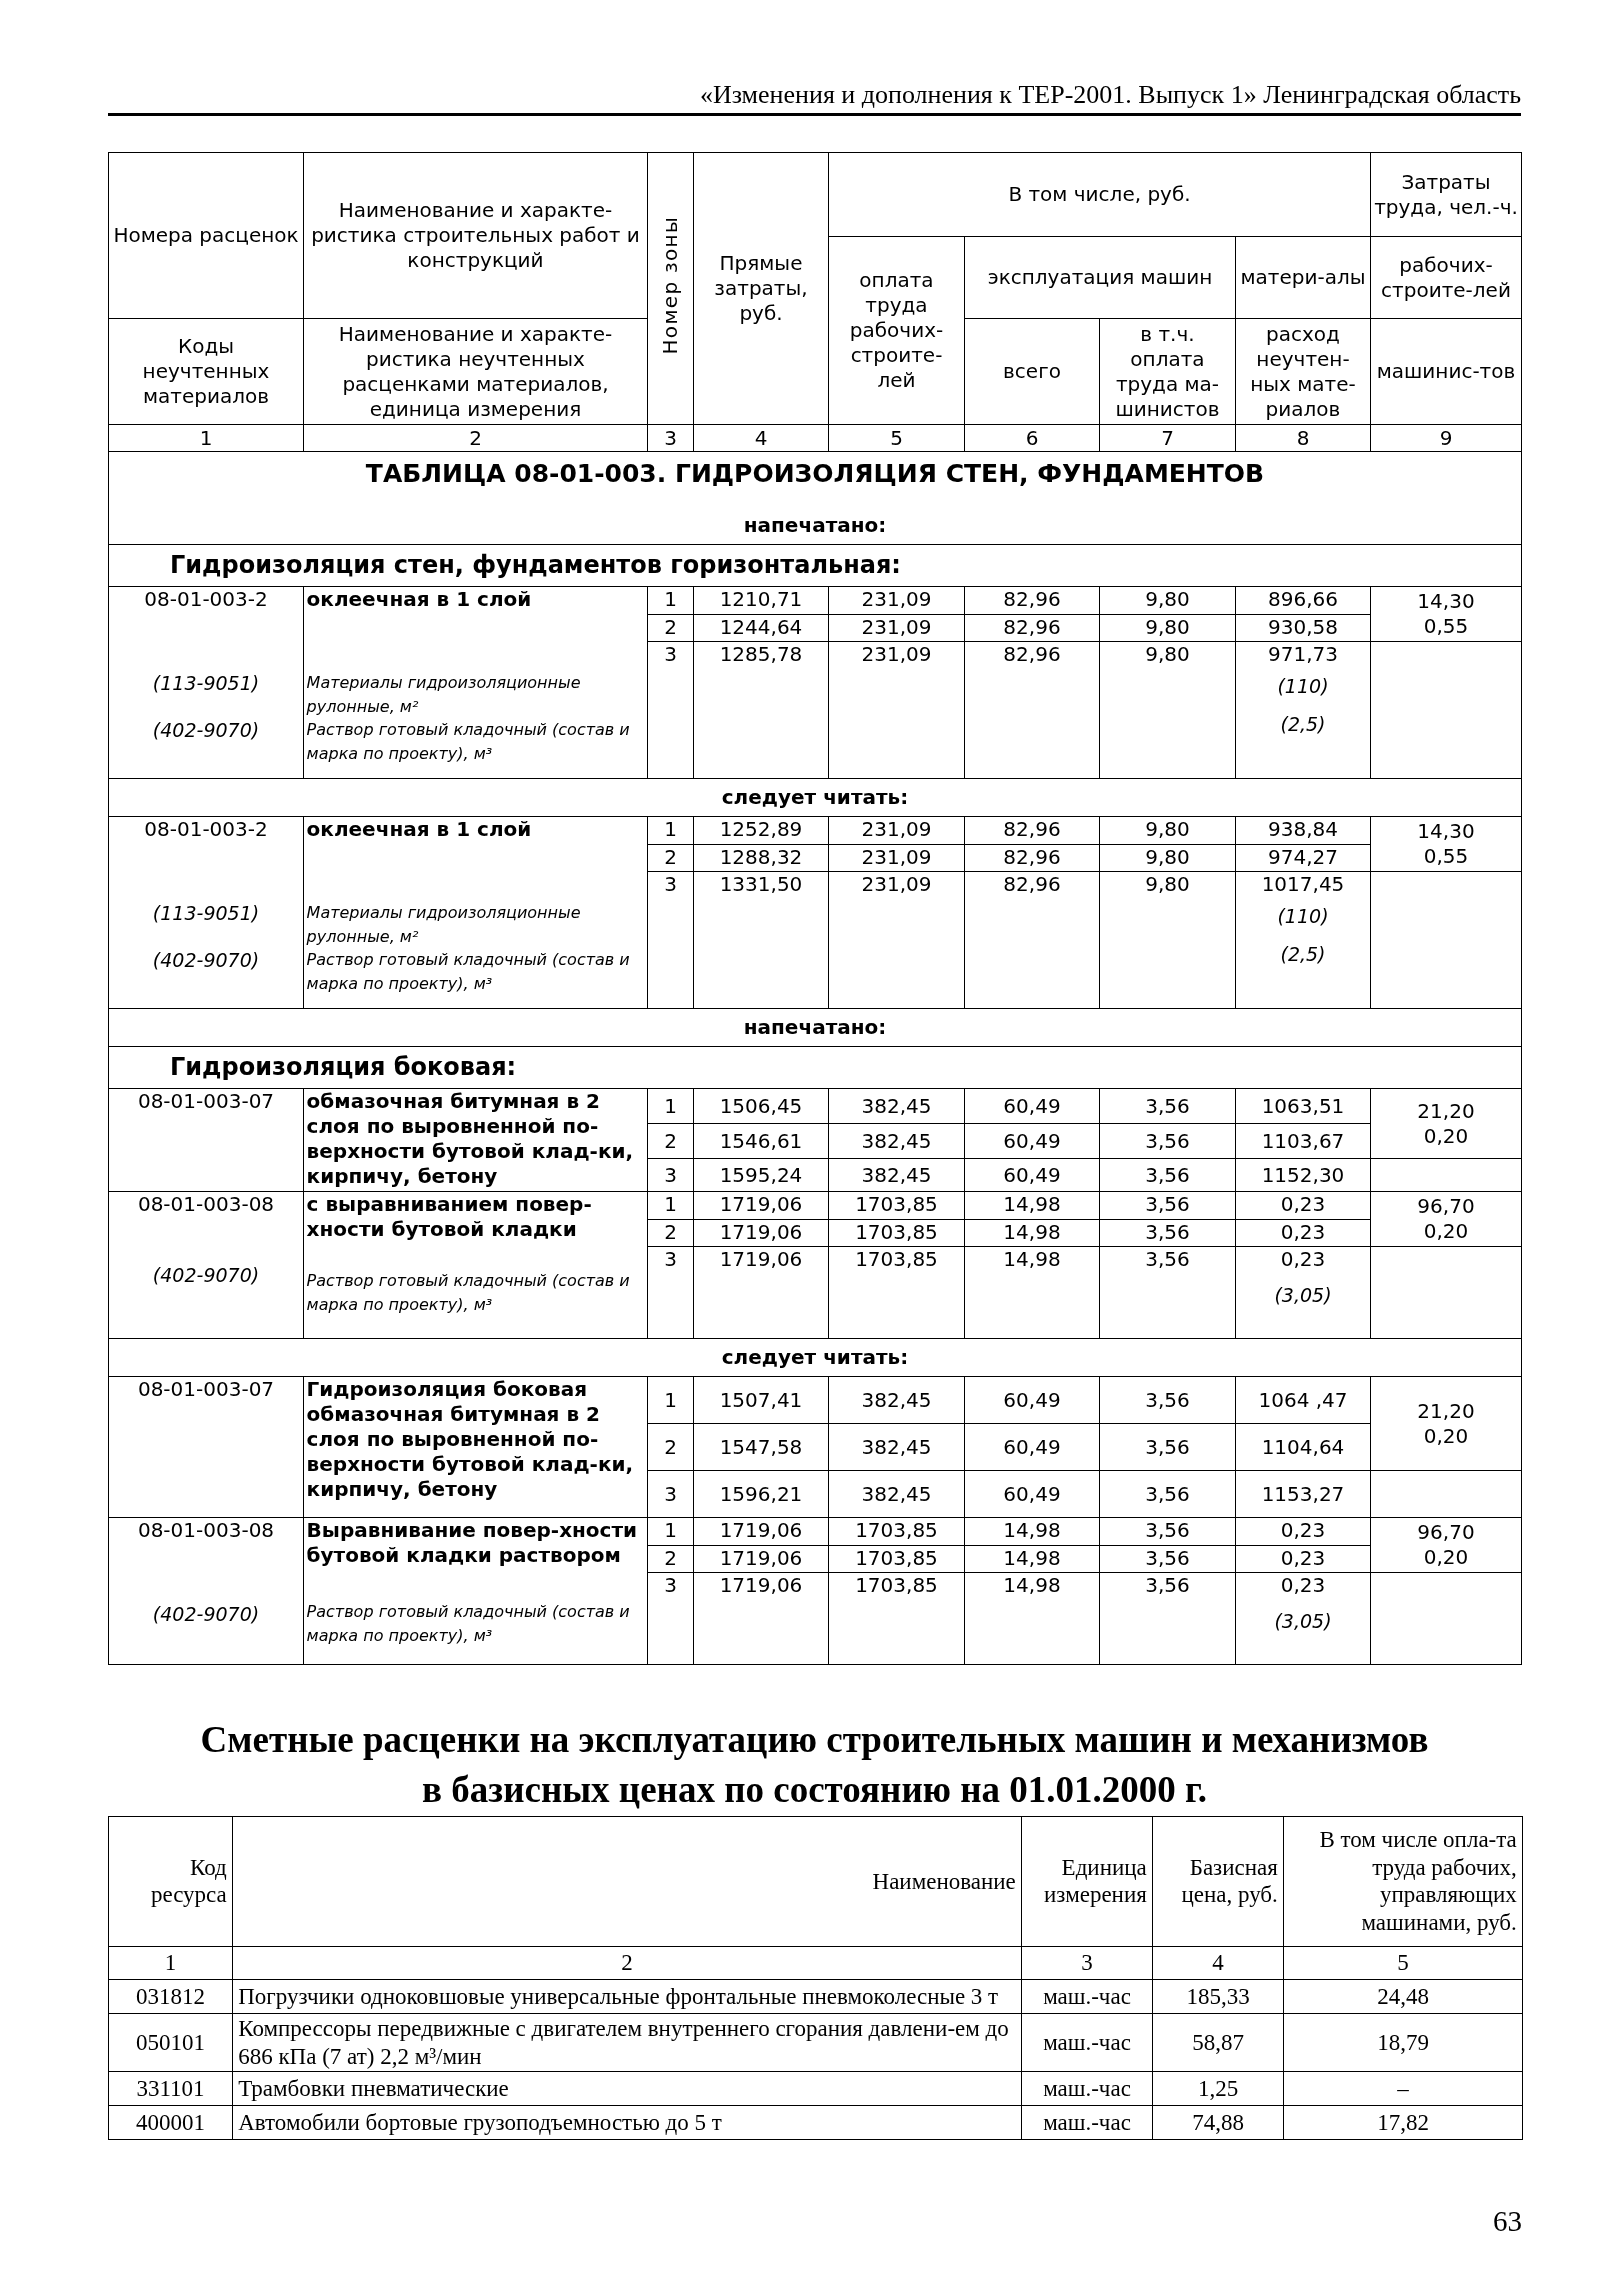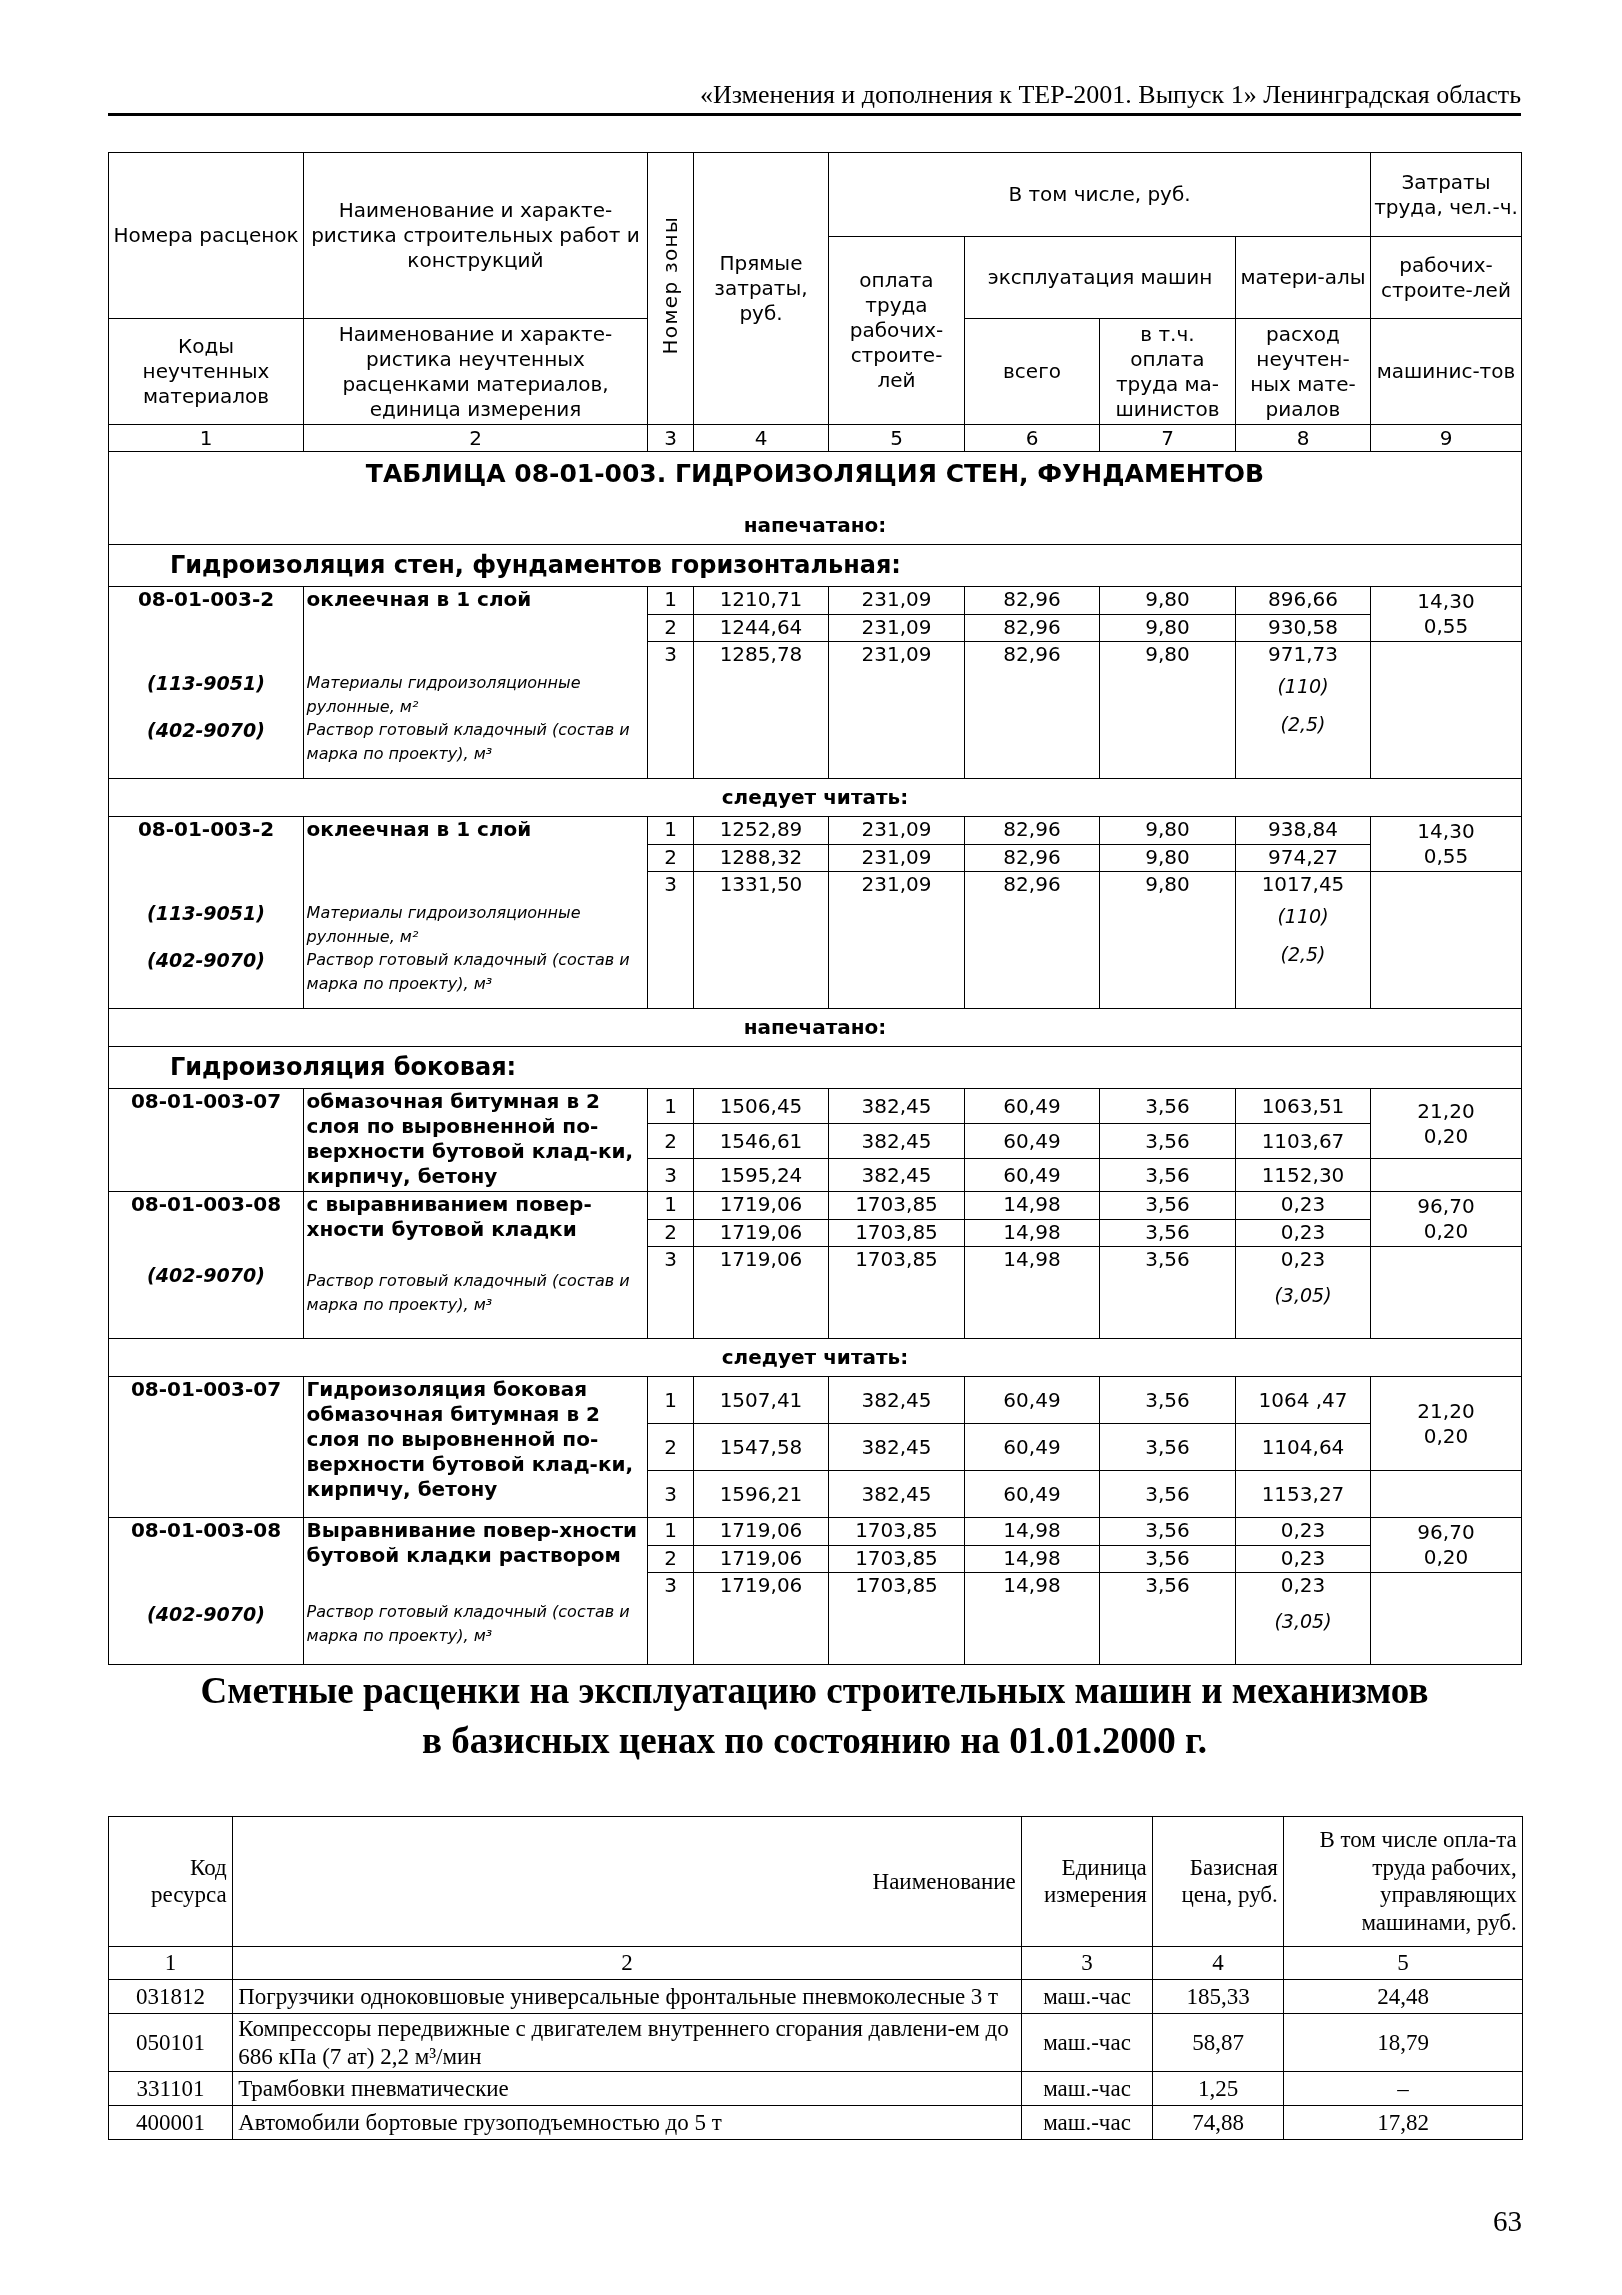--- a/index.html
+++ b/index.html
@@ -16,29 +16,29 @@
     font-family: "DejaVu Sans", sans-serif; font-size: 20px; line-height: 25px;
   }
   .main-table td, .main-table th { border: 1.3px solid #000; padding: 0 2.6px; vertical-align: top; }
   .main-table th { font-weight: normal; text-align: center; vertical-align: middle; }
   .vert { writing-mode: vertical-rl; transform: rotate(180deg); white-space: nowrap; display: inline-block; letter-spacing: 1.3px; }
   .num-row td { text-align: center; vertical-align: middle; height: 26px; }
   .title-row td { border-bottom: none; text-align: center; font-weight: bold; font-size: 25px; padding-top: 9.2px; height: 46px; vertical-align: top; }
   .label-row td { text-align: center; font-weight: bold; font-size: 20px; height: 37px; vertical-align: middle; }
   .title-row + .label-row td { border-top: none; }
   .section-row td { font-weight: bold; font-size: 24px; height: 41px; vertical-align: middle; padding-left: 61px; }
-  .code { font-weight: bold; text-align: center; }
+  .code { font-weight: normal; text-align: center; }
   .name { font-weight: bold; }
   .mat-code { font-style: italic; text-align: center; font-size: 19px; }
   .mat-name { font-style: italic; font-size: 16px; line-height: 23.6px; }
   .c { text-align: center; }
   .paren { font-style: italic; font-size: 19px; }
 
   .machines-title {
-    position: absolute; left: 108px; top: 1666px; width: 1413px; text-align: center;
+    position: absolute; left: 108px; top: 1715px; width: 1413px; text-align: center;
     font-family: "Liberation Serif", serif; font-weight: bold; font-size: 37px; line-height: 50px;
   }
   .mach-table {
     position: absolute; left: 108px; top: 1816px; width: 1413px;
     font-family: "Liberation Serif", serif; font-size: 23px; line-height: 27.5px;
   }
   .mach-table td, .mach-table th { border: 1.3px solid #000; padding: 1.3px 5.2px; }
   .mach-table th { font-weight: normal; text-align: right; vertical-align: middle; height: 126px; }
   .mach-table td { vertical-align: middle; height: 30px; }
   .mach-table td.c { text-align: center; }

